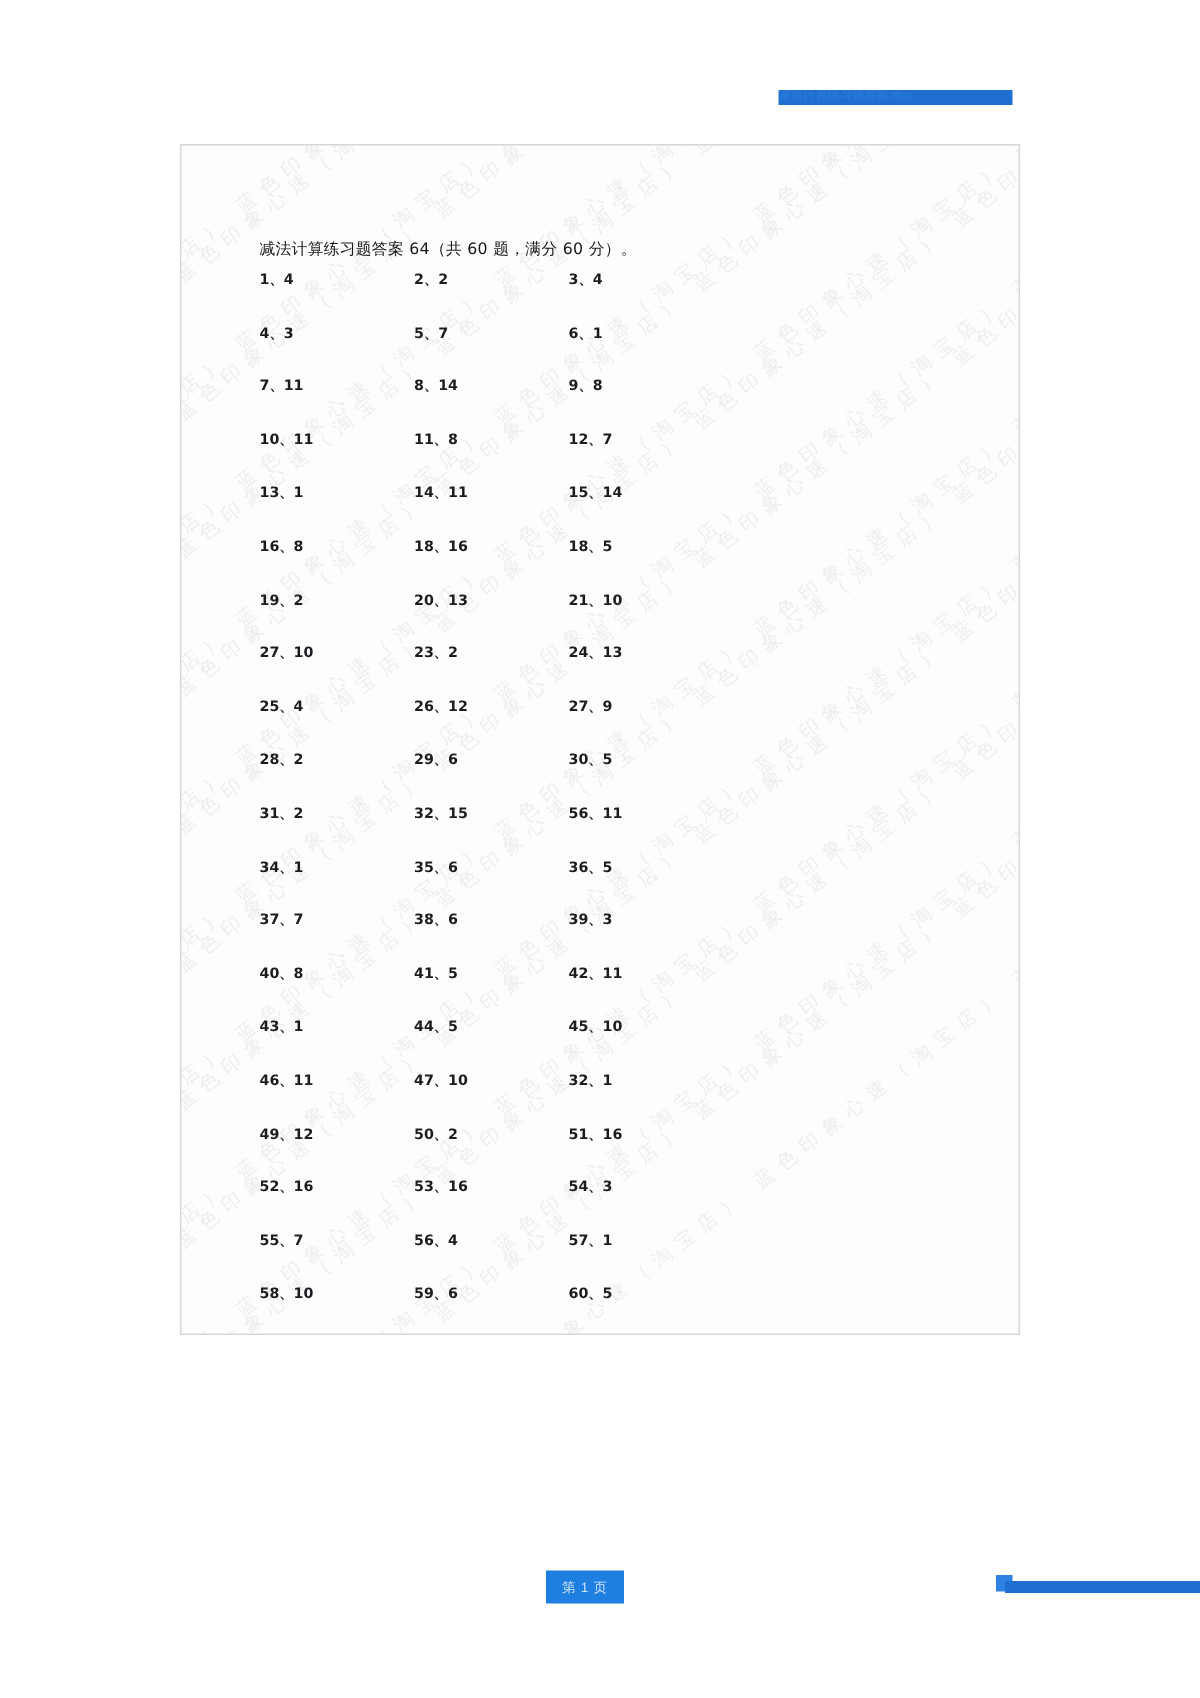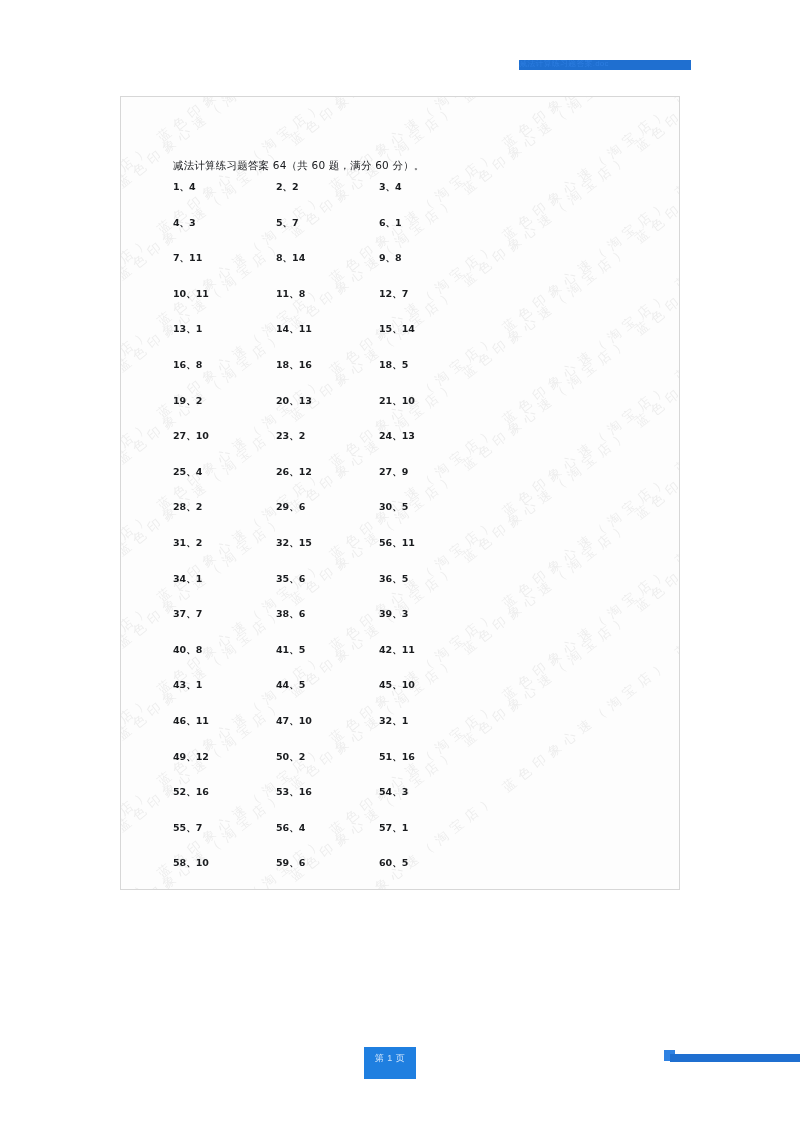--- a/index.html
+++ b/index.html
@@ -13,21 +13,21 @@
     position: relative;
     font-family: "Liberation Sans", sans-serif;
     overflow: hidden;
   }
 
   
   #top-banner {
     position: absolute;
     top: 60px;
     left: 519px;
-    width: 172px;
+    width: 156px;
     height: 10px;
     background: #1f6fd0;
     overflow: hidden;
   }
   #top-banner-text {
     position: absolute;
     top: -1px;
     left: 0;
     width: 172px;
     font-size: 8px;
@@ -101,21 +101,21 @@
   .answer-item.bold {
     font-weight: bold;
   }
 
   
   #page-chip {
     position: absolute;
     left: 364px;
     top: 1047px;
     width: 52px;
-    height: 32px;
+    height: 22px;
     background: #1f7fe0;
     color: #cfe4fb;
     font-size: 9px;
     line-height: 22px;
     text-align: center;
     letter-spacing: .5px;
   }
   #bottom-bar {
     position: absolute;
     left: 670px;

